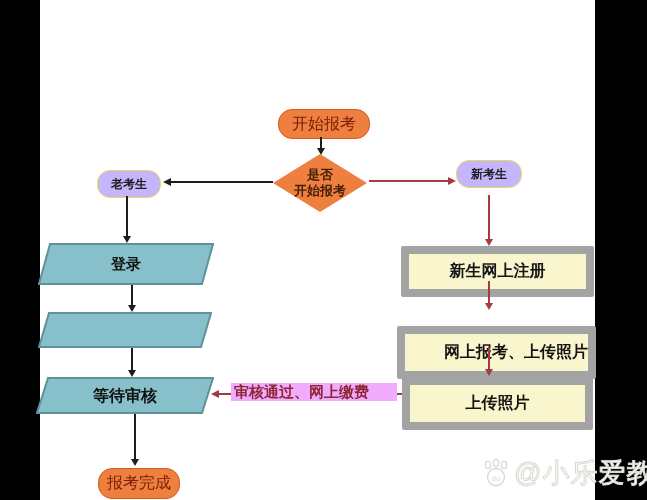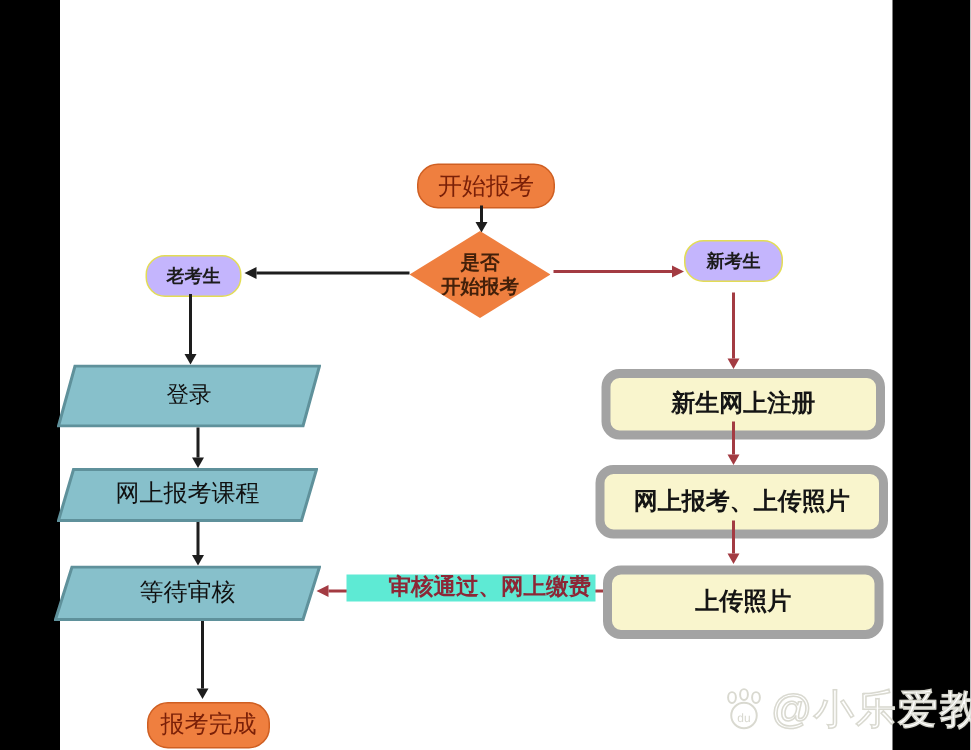--- a/index.html
+++ b/index.html
@@ -24,41 +24,41 @@
     background:#c4b5fd;border:1px solid #e3dd55;border-radius:13px;
     color:#1c1c1c;font-weight:bold;font-size:12px;text-align:center;
   }
   .diamond{
     display:flex;flex-direction:column;align-items:center;justify-content:center;
     background:#ef7f3f;clip-path:polygon(50% 0,100% 50%,50% 100%,0 50%);
     color:#43200a;font-weight:bold;font-size:13px;line-height:1.2;text-align:center;
   }
   .teal{
     display:flex;flex-direction:row;align-items:center;justify-content:center;
-    color:#101010;font-weight:normal;font-size:15px;line-height:1.25;text-align:center;
+    color:#101010;font-weight:bold;font-size:15px;line-height:1.25;text-align:center;
   }
   .teal svg{position:absolute;left:0;top:0;width:100%;height:100%;}
   .teal .lbl{position:relative;z-index:1;}
   .cream{
     display:flex;align-items:center;justify-content:center;
-    background:#f9f5cd;border:6px solid #a3a3a3;border-radius:12px;
+    background:#f9f5cd;border:8px solid #a3a3a3;border-radius:2px;
     color:#151515;font-weight:bold;font-size:16px;
   }
   
   .vline,.hline{background:#1d1d1d;}
   .red{background:#a33b42;}
   .ah{width:0;height:0;}
   .ah.down{border-left:4px solid transparent;border-right:4px solid transparent;border-top:7px solid #1d1d1d;}
   .ah.down.redA{border-top-color:#a33b42;}
   .ah.left{border-top:4px solid transparent;border-bottom:4px solid transparent;border-right:8px solid #1d1d1d;}
   .ah.left.redA{border-right-color:#a33b42;}
   .ah.right{border-top:4px solid transparent;border-bottom:4px solid transparent;border-left:8px solid #a33b42;}
   .cond-label{
-    text-align:right;font-size:15px;font-weight:bold;color:#8d2736;
-    background:#5eead4;z-index:2;padding:0 3px;line-height:18px;
+    text-align:left;font-size:15px;font-weight:bold;color:#8d2736;
+    background:#f0abfc;z-index:2;padding:0 3px;line-height:18px;
   }
   
   .watermark{display:flex;align-items:center;gap:4px;z-index:3;}
   .wm-text{
     font-size:27px;color:#ffffff;letter-spacing:1px;white-space:nowrap;
     -webkit-text-stroke:1px #d9d9d0;text-shadow:0 0 1px #e3e3da;
   }
 </style>
 </head>
 <body>
@@ -103,21 +103,20 @@
   <span class="lbl">登录</span>
 </div>
 
 <div class="abs vline" style="left:131px;top:285px;width:2px;height:20px;"></div>
 <div class="abs ah down" style="left:128px;top:305px;"></div>
 
 <div class="abs teal" style="left:38px;top:312px;width:174px;height:36px;font-size:16px;">
   <svg viewBox="0 0 174 36" preserveAspectRatio="none">
     <polygon points="11,1 173,1 163,35 1,35" fill="#87c0cb" stroke="#5f919b" stroke-width="2" vector-effect="non-scaling-stroke"></polygon>
   </svg>
-  <span class="lbl">网上报考课程</span>
 </div>
 
 <div class="abs vline" style="left:131px;top:348px;width:2px;height:22px;"></div>
 <div class="abs ah down" style="left:128px;top:370px;"></div>
 
 <div class="abs teal" style="left:36px;top:377px;width:178px;height:37px;font-size:16px;">
   <svg viewBox="0 0 178 37" preserveAspectRatio="none">
     <polygon points="12,1 177,1 166,36 1,36" fill="#87c0cb" stroke="#5f919b" stroke-width="2" vector-effect="non-scaling-stroke"></polygon>
   </svg>
   <span class="lbl">等待审核</span>
@@ -133,21 +132,21 @@
 <div class="abs vline red" style="left:488px;top:195px;width:2px;height:44px;"></div>
 <div class="abs ah down redA" style="left:485px;top:239px;"></div>
 
 <div class="abs cream" style="left:401px;top:246px;width:177px;height:35px;">
   <span>新生网上注册</span>
 </div>
 
 <div class="abs vline red" style="left:488px;top:281px;width:2px;height:22px;"></div>
 <div class="abs ah down redA" style="left:485px;top:303px;"></div>
 
-<div class="abs cream" style="left:397px;top:310px;width:183px;height:37px;">
+<div class="abs cream" style="left:397px;top:326px;width:183px;height:37px;justify-content:flex-end;">
   <span>网上报考、上传照片</span>
 </div>
 
 <div class="abs vline red" style="left:488px;top:347px;width:2px;height:22px;"></div>
 <div class="abs ah down redA" style="left:485px;top:369px;"></div>
 
 <div class="abs cream" style="left:402px;top:377px;width:175px;height:37px;">
   <span>上传照片</span>
 </div>
 

